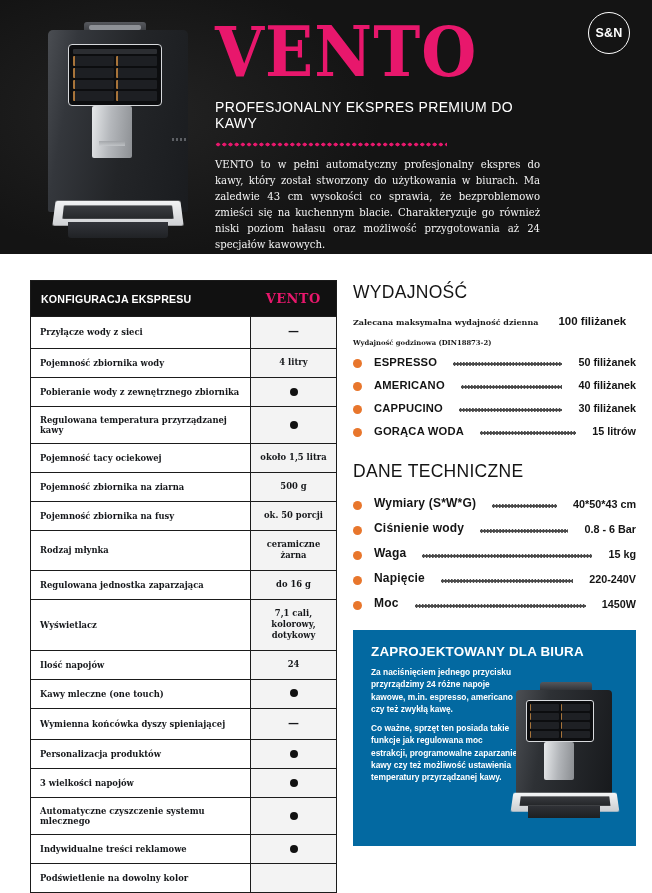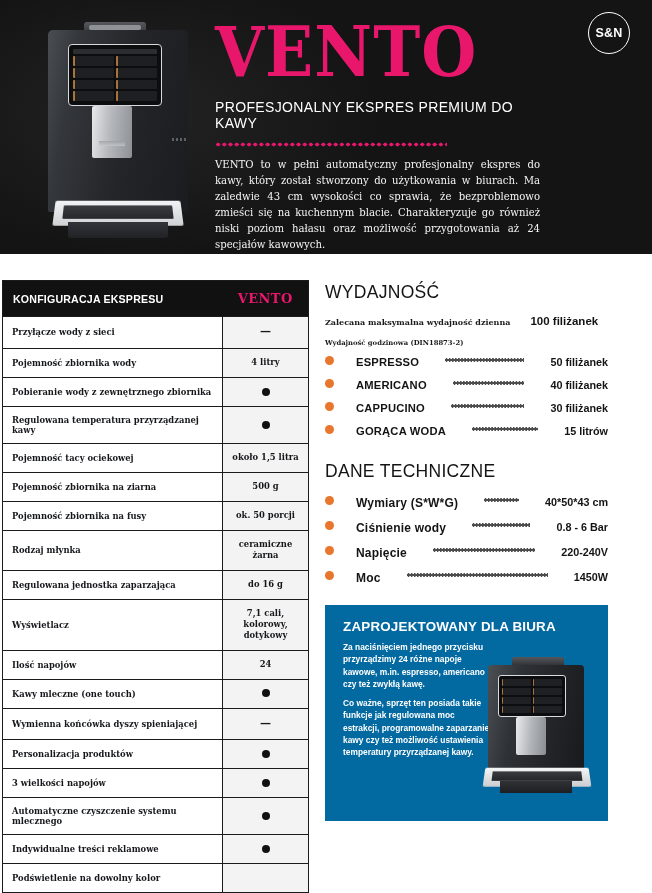--- a/index.html
+++ b/index.html
@@ -163,21 +163,21 @@
     font-size: 12.5px;
     font-weight: 700;
     letter-spacing: 0.2px;
   }
 
   
   .content {
     position: relative;
     width: 516px;
     height: 639px;
-    padding: 26px 14px 0 2px;
+    padding: 26px 14px 0 30px;
     display: flex;
     gap: 16px;
   }
 
   
   .spec-col { width: 307px; flex: 0 0 307px; }
   .spec-table {
     width: 100%;
     border-collapse: collapse;
     border: 1px solid #1b1b1b;
@@ -257,23 +257,23 @@
   .hourly-note {
     font-family: "DejaVu Serif", serif;
     font-size: 6.8px;
     font-weight: 700;
     color: #1a1a1a;
     margin-bottom: 9px;
   }
 
   .spec-line {
     display: flex;
-    align-items: flex-start;
+    align-items: flex-end;
     margin-bottom: 11px;
-    gap: 22px;
+    gap: 12px;
   }
   .bullet {
     width: 9px; height: 9px;
     border-radius: 50%;
     background: #E8762C;
     flex: 0 0 9px;
   }
   .sl-label {
     font-size: 11.2px;
     font-weight: 600;
@@ -565,20 +565,26 @@
             <span class="sl-value">40*50*43 cm</span>
           </div>
           <div class="spec-line">
             <span class="bullet"></span>
             <span class="sl-label">Ciśnienie wody</span>
             <span class="sl-dots"></span>
             <span class="sl-value">0.8 - 6 Bar</span>
           </div>
           <div class="spec-line">
             <span class="bullet"></span>
+            <span class="sl-label">Waga</span>
+            <span class="sl-dots"></span>
+            <span class="sl-value">15 kg</span>
+          </div>
+          <div class="spec-line">
+            <span class="bullet"></span>
             <span class="sl-label">Napięcie</span>
             <span class="sl-dots"></span>
             <span class="sl-value">220-240V</span>
           </div>
           <div class="spec-line">
             <span class="bullet"></span>
             <span class="sl-label">Moc</span>
             <span class="sl-dots"></span>
             <span class="sl-value">1450W</span>
           </div>

